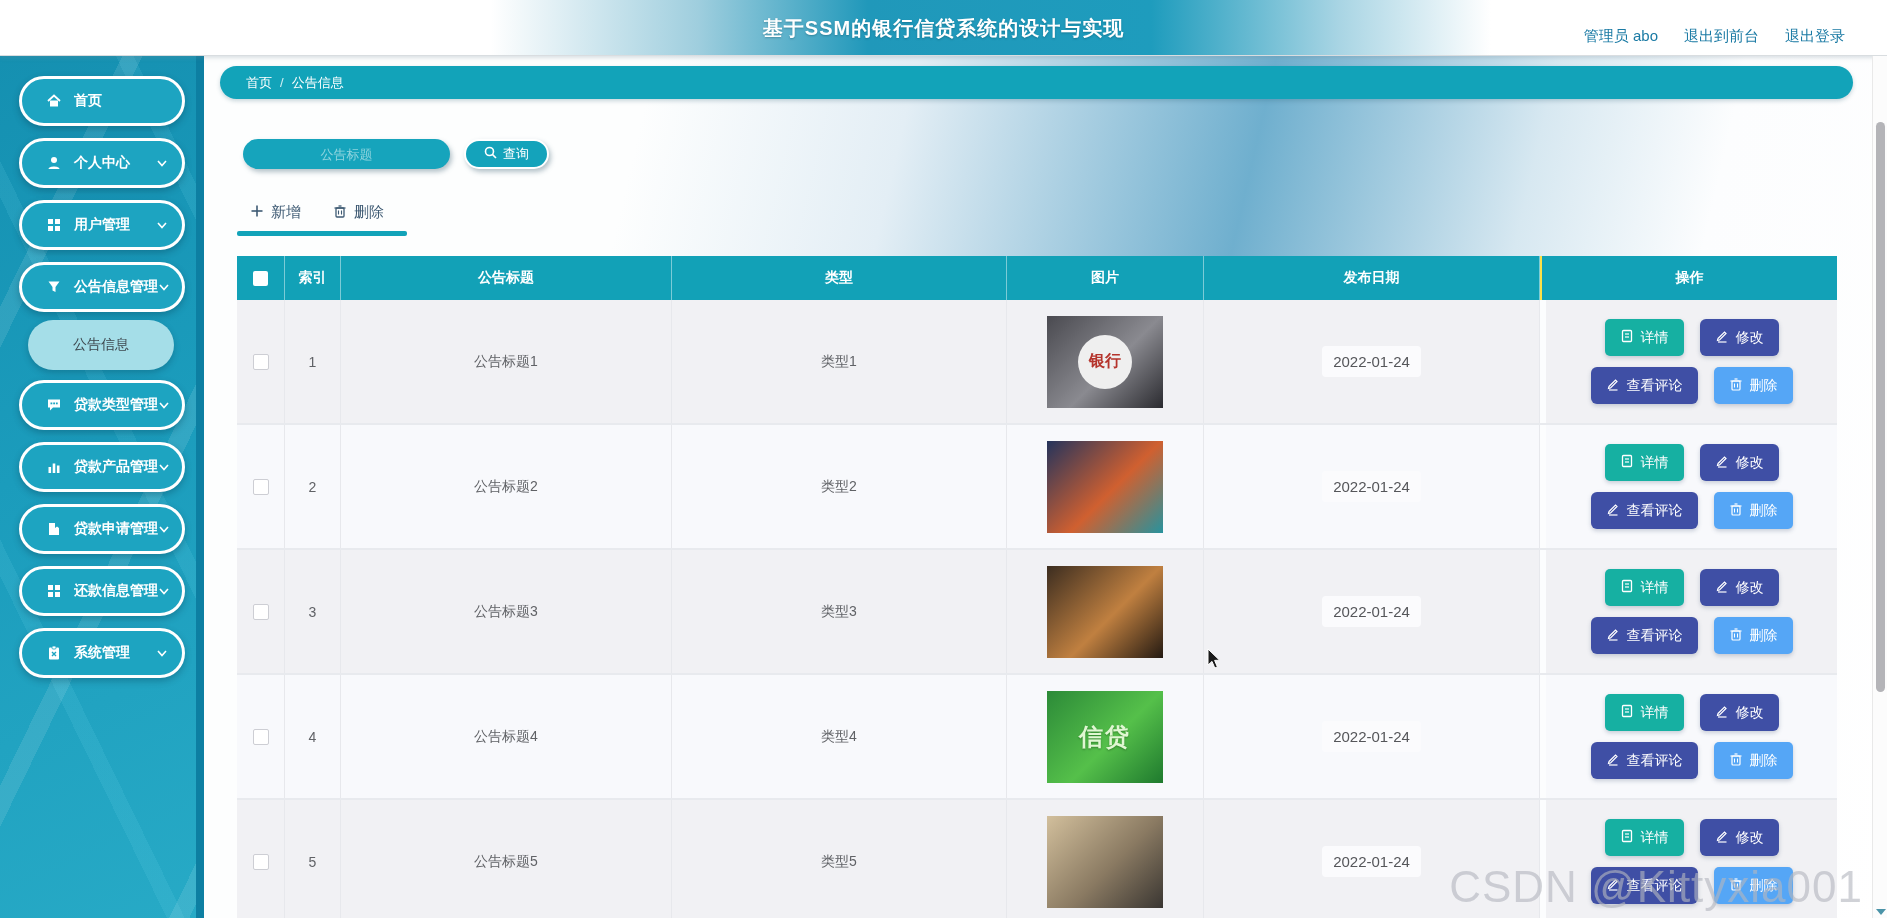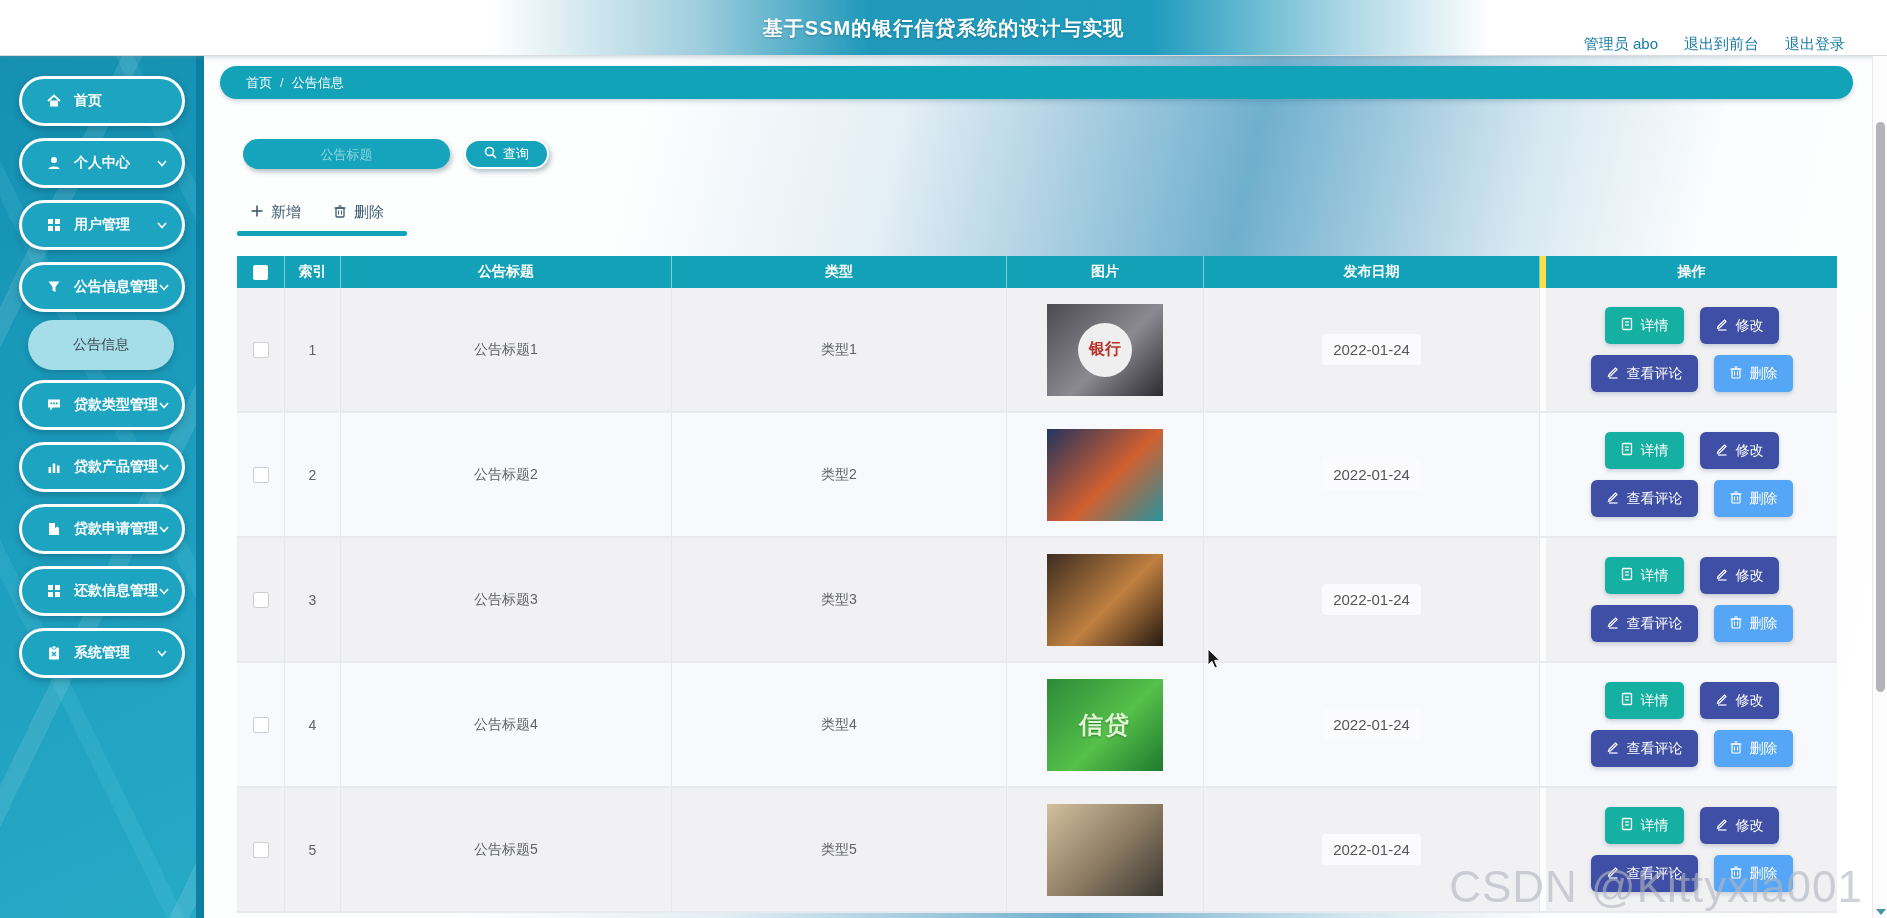--- a/index.html
+++ b/index.html
@@ -6,21 +6,21 @@
   html,body { width:1887px; height:918px; overflow:hidden;
     font-family:"Liberation Sans","DejaVu Sans",sans-serif; }
   .app { width:1887px; height:918px; display:flex; flex-direction:column; background:#fff; position:relative; }
 
   
   .topbar { height:56px; flex:0 0 56px; position:relative;
     background:linear-gradient(90deg,#ffffff 0%,#ffffff 26%,#9fcede 37%,#2098ba 46%,#1e9cbd 61%,#a9d5e4 71%,#ffffff 79%,#ffffff 100%);
     border-bottom:1px solid #d9dde0; box-shadow:0 2px 4px rgba(120,140,150,.25); z-index:5; }
   .topbar-title { position:absolute; left:0; right:0; top:0; height:56px; display:flex; align-items:center; justify-content:center;
     color:#fff; font-size:20px; font-weight:bold; letter-spacing:1px; text-shadow:0 1px 2px rgba(0,60,80,.35); }
-  .topbar-links { position:absolute; right:42px; top:16px; height:56px; display:flex; align-items:center; gap:26px; }
+  .topbar-links { position:absolute; right:42px; top:8px; height:56px; display:flex; align-items:center; gap:26px; }
   .topbar-links span { color:#1a7aa4; font-size:15px; cursor:pointer; }
 
   
   .body-row { flex:1; display:flex; min-height:0; }
 
   
   .sidebar { width:204px; flex:0 0 204px; position:relative; padding-top:20px;
     background:
       repeating-linear-gradient(116deg, rgba(255,255,255,0) 0 110px, rgba(255,255,255,.10) 110px 128px, rgba(255,255,255,0) 128px 210px),
       repeating-linear-gradient(64deg, rgba(255,255,255,0) 0 150px, rgba(120,220,240,.12) 150px 166px),
@@ -53,24 +53,24 @@
     color:#fff; font-size:13px; display:inline-flex; align-items:center; gap:6px; cursor:pointer;
     box-shadow:2px 3px 5px rgba(90,120,135,.45); }
 
   .toolbar { margin:34px 0 0 30px; display:flex; align-items:center; gap:32px; }
   .tbtn { background:none; border:none; color:#3e5a73; font-size:15px; display:inline-flex; align-items:center; gap:7px; cursor:pointer; }
   .toolbar-underline { margin:9px 0 0 17px; width:170px; height:5px; border-radius:2px; background:#12a3b9; }
 
   
   .table { margin:20px 0 0 17px; width:1600px; }
   .thead, .trow { display:grid; grid-template-columns:48px 56px 331px 335px 197px 336px 297px; }
-  .thead { background:#12a1b7; height:32px; }
+  .thead { background:#12a1b7; height:44px; }
   .th { display:flex; align-items:center; justify-content:center; color:#fff; font-size:14px; font-weight:bold;
     border-right:1px solid rgba(255,255,255,.45); }
-  .th:last-child { border-right:none; border-left:6px solid #fde047; }
+  .th:last-child { border-right:none; border-left:2px solid #fde047; }
   .trow { height:125px; border-bottom:2px solid #e8eaee; }
   .trow.odd  { background:#f1f1f4; }
   .trow.even { background:#f8f9fc; }
   .td { display:flex; align-items:center; justify-content:center; color:#606266; font-size:14px;
     border-right:1px solid #e7e8ec; overflow:hidden; }
   .td:last-child { border-right:none; border-left:6px solid #fcfdfe; }
   .cb { width:16px; height:16px; border-radius:2px; background:#fff; border:1px solid #cdced4; cursor:pointer; }
   .cb-head { width:15px; height:15px; border-radius:2px; background:#fff; cursor:pointer; }
   .img-ph { width:116px; height:92px; display:flex; align-items:center; justify-content:center; }
   .img-label-circle { width:54px; height:54px; border-radius:50%; background:#efefef; color:#b5342c;

